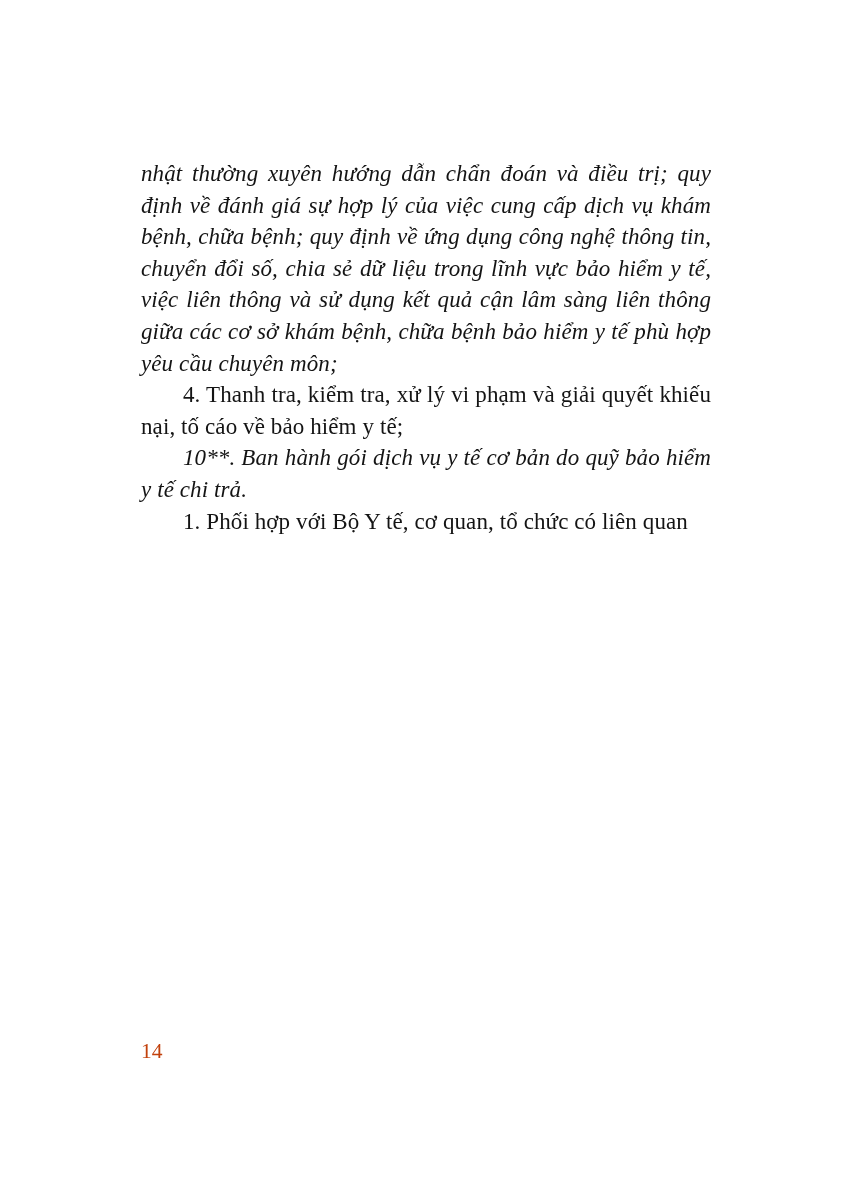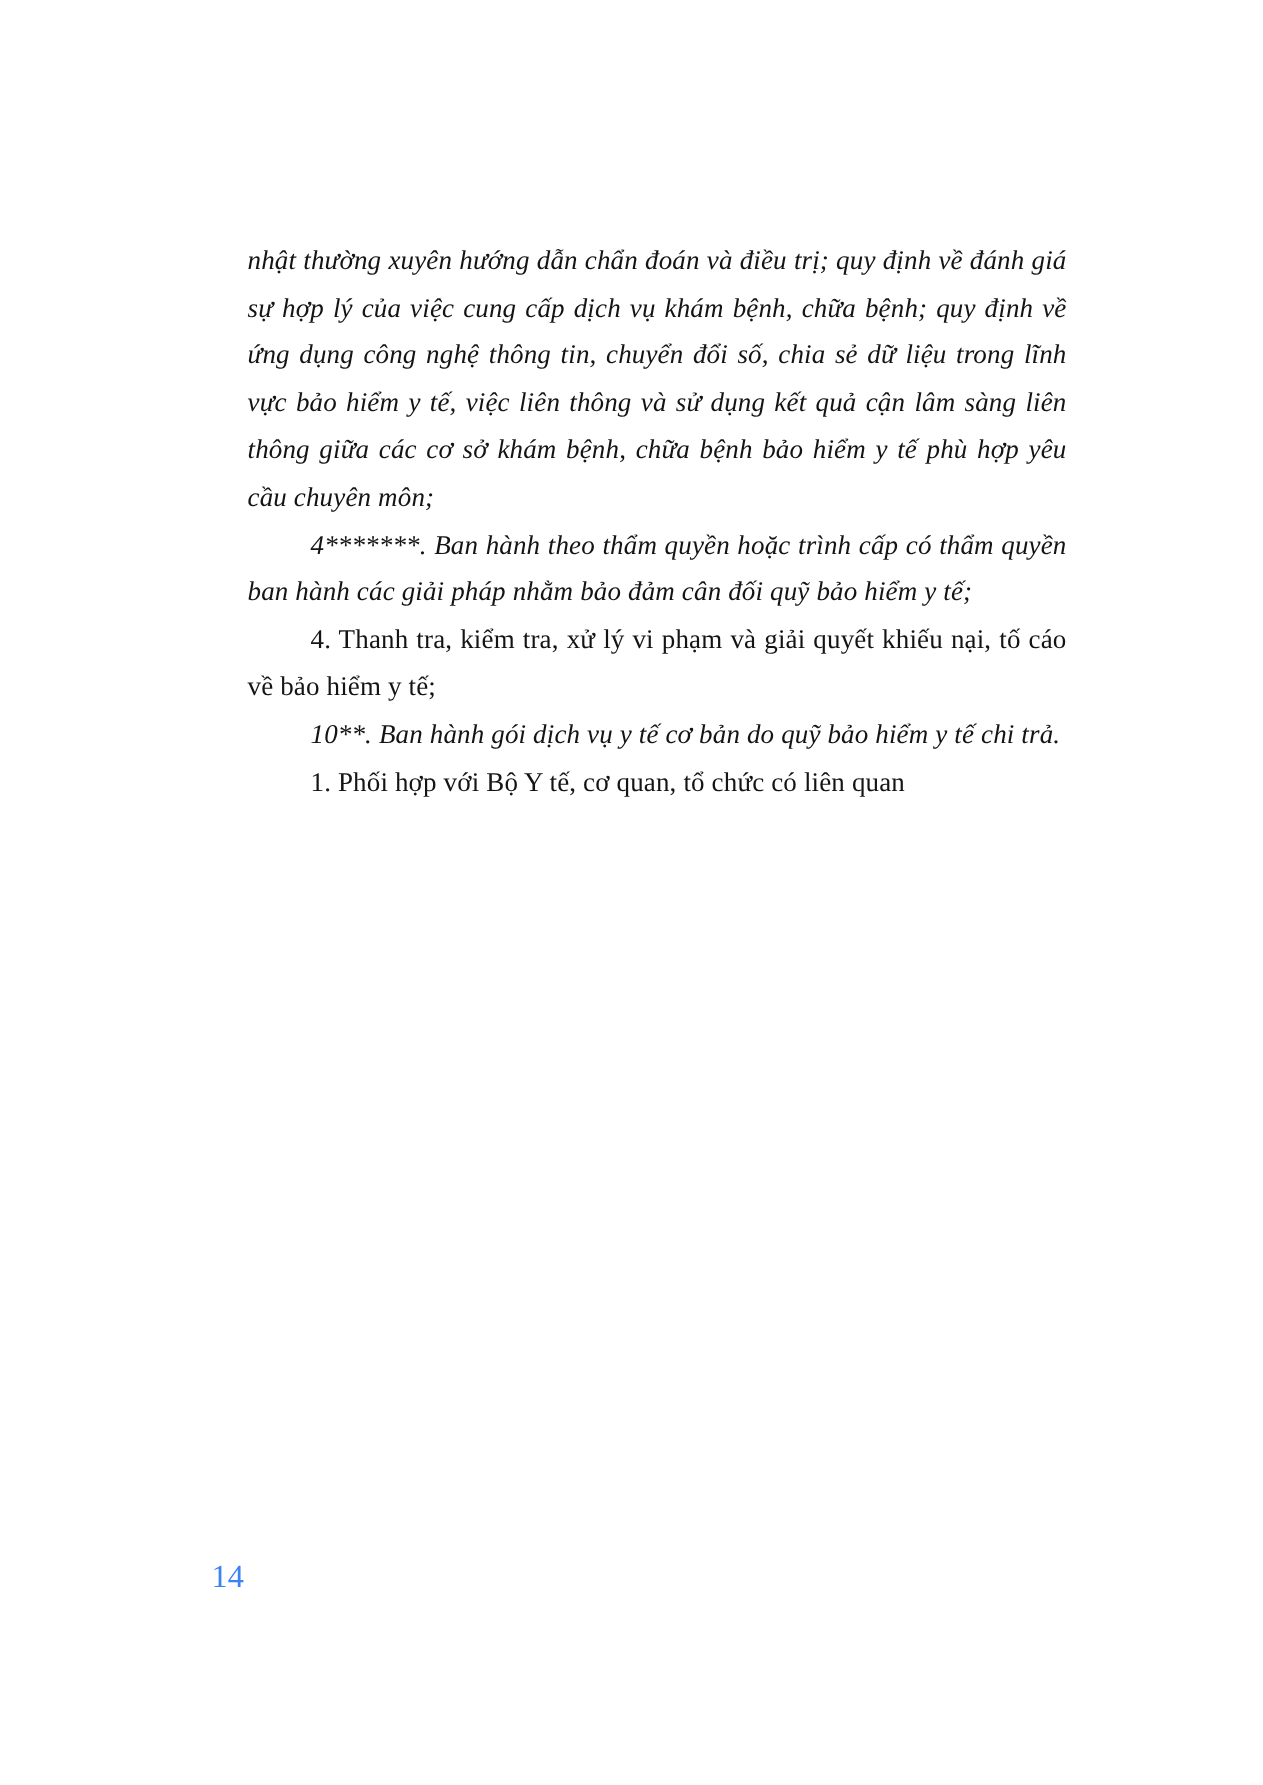--- a/index.html
+++ b/index.html
@@ -17,53 +17,51 @@
     inset: 0;
     background: #ffffff;
   }
   .content {
     position: absolute;
     left: 141px;
     top: 158px;
     width: 570px;
   }
   .content p {
-    font-size: 18px;
+    font-size: 23px;
     line-height: 31.6px;
     text-align: justify;
     text-indent: 42px;
     letter-spacing: 0.1px;
-    margin-left: 24px;
   }
   .content p.cont { text-indent: 0; }
   .it { font-style: italic; }
   .heading {
     font-weight: bold;
     margin-top: 21px;
     margin-bottom: 17px;
   }
   .heading .article-label { font-style: italic; }
   .page-number {
     position: absolute;
     left: 141px;
     top: 1036px;
     font-size: 21.5px;
     line-height: 31.6px;
-    color: #3b82f6;
+    color: #c2410c;
   }
 </style>
 </head>
 <body>
 
 <div class="page">
   <div class="content">
 
     <p class="it cont">nhật thường xuyên hướng dẫn chẩn đoán và điều trị; quy định về đánh giá sự hợp lý của việc cung cấp dịch vụ khám bệnh, chữa bệnh; quy định về ứng dụng công nghệ thông tin, chuyển đổi số, chia sẻ dữ liệu trong lĩnh vực bảo hiểm y tế, việc liên thông và sử dụng kết quả cận lâm sàng liên thông giữa các cơ sở khám bệnh, chữa bệnh bảo hiểm y tế phù hợp yêu cầu chuyên môn;</p>
 
-    <p class="it">4*******. Ban hành theo thẩm quyền hoặc trình cấp có thẩm quyền ban hành các giải pháp nhằm bảo đảm cân đối quỹ bảo hiểm y tế;</p>
 
 
 
     <p>4. Thanh tra, kiểm tra, xử lý vi phạm và giải quyết khiếu nại, tố cáo về bảo hiểm y tế;</p>
 
 
 
     <p class="it">10**. Ban hành gói dịch vụ y tế cơ bản do quỹ bảo hiểm y tế chi trả.</p>
 
 

